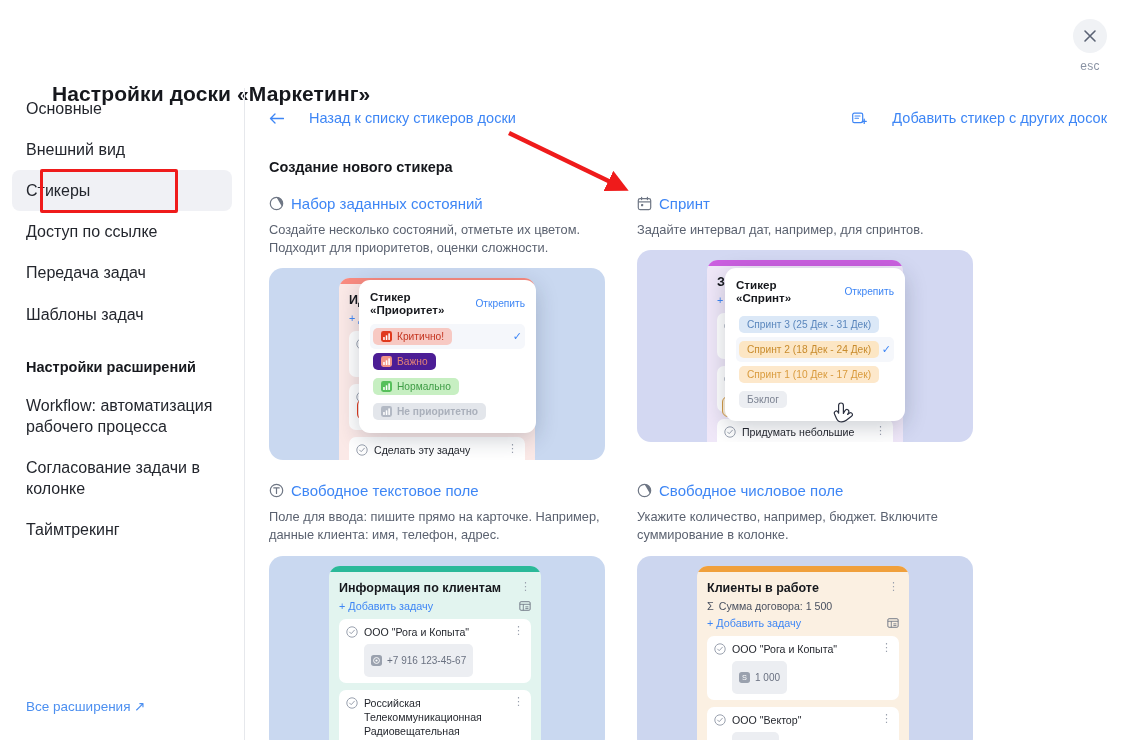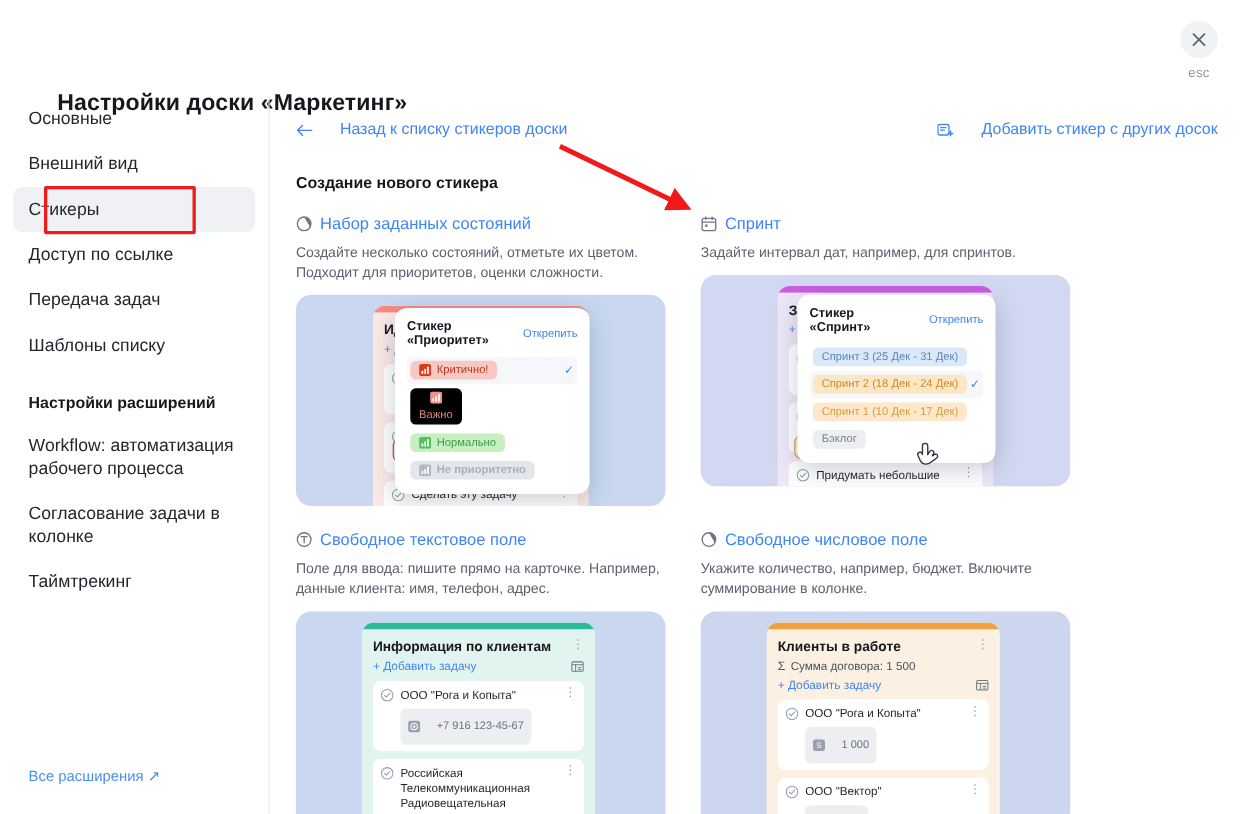--- a/index.html
+++ b/index.html
@@ -109,21 +109,21 @@
   .col-add-l { font-size: 10.8px; color: #3e86f5; display: flex; gap: 4px; align-items: center;}
   .card {
     background: #fff; border-radius: 7px; padding: 6px 7px;
     margin-top: 7px; position: relative;
   }
   .card-row { display: flex; align-items: flex-start; gap: 6px; }
   .card-txt { font-size: 10.6px; color: #1f2229; line-height: 1.34; flex: 1; }
   .dots { color: #9aa1ae; font-size: 11px; line-height: 1; letter-spacing: 0; }
   .check-ic { flex: 0 0 auto; margin-top: 1px; }
   .chip {
-    display: inline-flex; align-items: center; gap: 15px;
+    display: inline-flex; align-items: center; gap: 5px;
     border-radius: 5px; padding: 11px 7px; font-size: 10px; margin-top: 5px;
   }
   .chip-grey { background: #eceef2; color: #6a7181; }
 
   
   .pop {
     position: absolute; background: #fff; border-radius: 11px;
     box-shadow: 0 6px 22px rgba(25,35,60,.22);
     padding: 10px 11px 9px;
   }
@@ -186,21 +186,21 @@
     <div class="nav-item active">
       <span>Стикеры</span>
     </div>
     <div class="nav-item">
       <span>Доступ по ссылке</span>
     </div>
     <div class="nav-item">
       <span>Передача задач</span>
     </div>
     <div class="nav-item">
-      <span>Шаблоны списку</span>
+      <span>Шаблоны задач</span>
     </div>
 
     <div class="nav-group-title">Настройки расширений</div>
 
     <div class="nav-item">
       <span>Workflow: автоматизация рабочего процесса</span>
     </div>
     <div class="nav-item">
       <span>Согласование задачи в колонке</span>
     </div>
@@ -307,21 +307,21 @@
                   <rect x="2.4" y="6.6" width="1.7" height="3.2" rx=".6" fill="#fff"></rect>
                   <rect x="5.2" y="4.6" width="1.7" height="5.2" rx=".6" fill="#fff"></rect>
                   <rect x="8" y="2.4" width="1.7" height="7.4" rx=".6" fill="#fff"></rect>
                 </svg>
                 <span>Критично!</span>
               </span>
               <span class="tick">✓</span>
             </div>
 
             <div class="pop-opt">
-              <span class="tag" style="background:#000000; color:#e28276;flex-direction:column;">
+              <span class="tag" style="background:#4c1d95; color:#e28276;">
                 <svg width="11" height="11" viewBox="0 0 12 12">
                   <rect width="12" height="12" rx="2.6" fill="#f19387"></rect>
                   <rect x="2.4" y="6.6" width="1.7" height="3.2" rx=".6" fill="#fff"></rect>
                   <rect x="5.2" y="4.6" width="1.7" height="5.2" rx=".6" fill="#fff"></rect>
                   <rect x="8" y="2.4" width="1.7" height="7.4" rx=".6" fill="#fff"></rect>
                 </svg>
                 <span>Важно</span>
               </span>
             </div>
 

